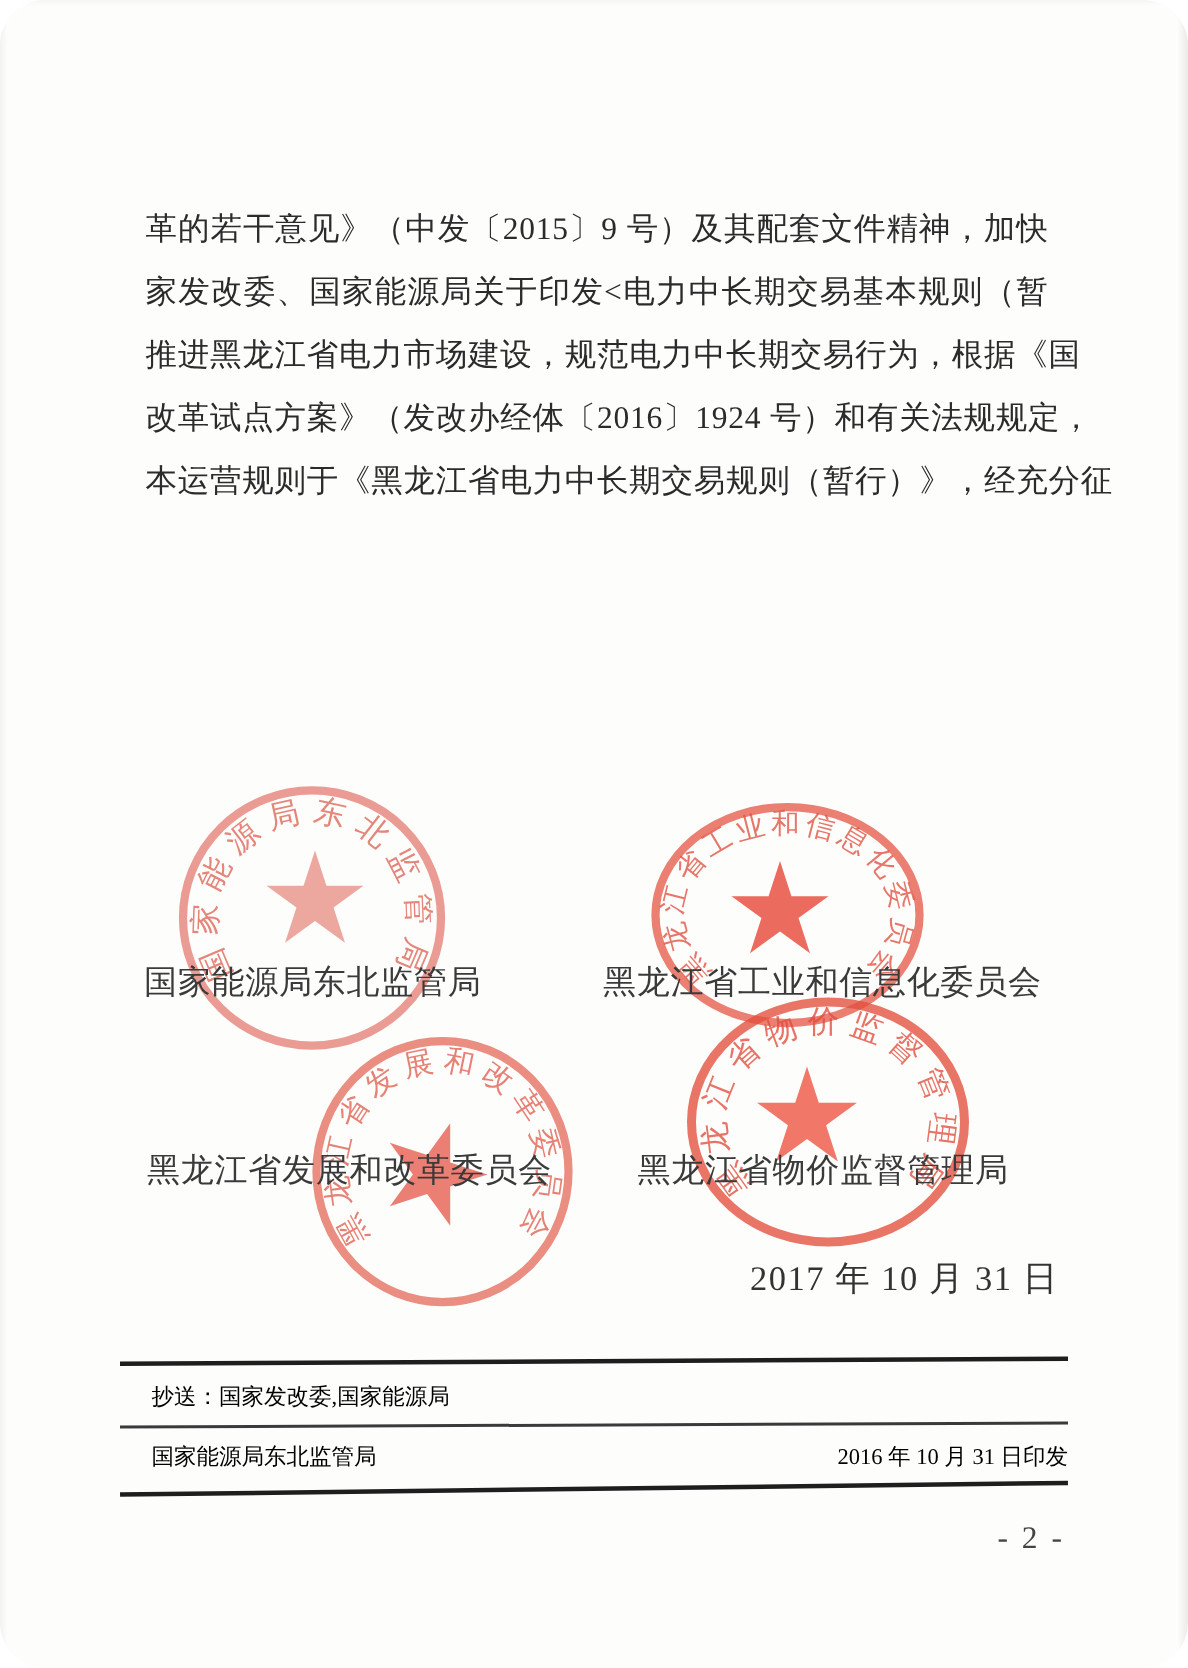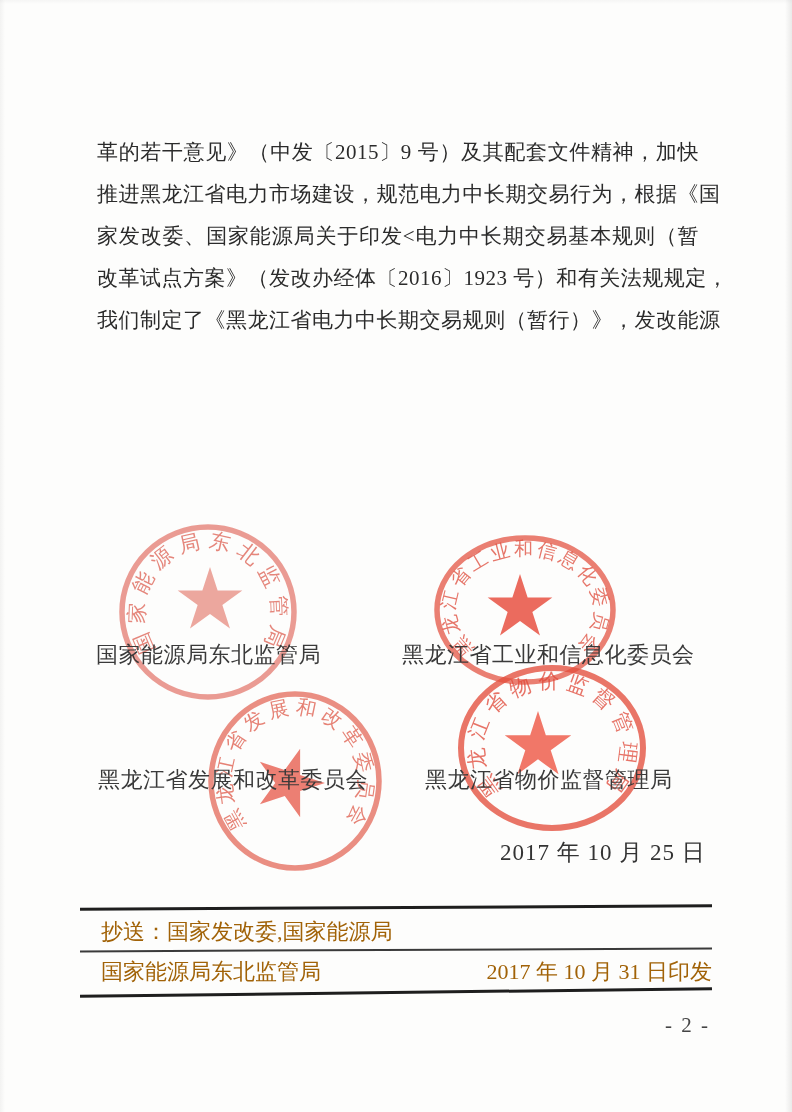--- a/index.html
+++ b/index.html
@@ -4,20 +4,21 @@
 <style>
   html, body { margin: 0; padding: 0; background: #ffffff; }
   .page {
     position: relative;
     width: 792px;
     height: 1112px;
     background: #fdfdfc;
     overflow: hidden;
     font-family: "Liberation Serif", "DejaVu Serif", serif;
     color: #2b2b2b;
+    border-radius: 30px;
   }
   
   .page::before {
     content: "";
     position: absolute; left: 0; top: 0; right: 0; bottom: 0;
     pointer-events: none;
     background:
       linear-gradient(to left,  rgba(190,190,190,0.30), rgba(190,190,190,0) 7px),
       linear-gradient(to right, rgba(205,205,205,0.22), rgba(205,205,205,0) 5px),
       linear-gradient(to bottom, rgba(210,210,210,0.18), rgba(210,210,210,0) 4px);
@@ -63,45 +64,45 @@
 
   .rule {
     position: absolute; left: 80px; width: 632px;
     background: #1e1e1e;
   }
   .rule.thick { height: 3px; }
   .rule.thin  { height: 2px; background: #3a3a3a; }
 
   .footer-row {
     position: absolute; left: 80px; width: 632px;
-    font-size: 22px; line-height: 26px; color: #a16207;
+    font-size: 15px; line-height: 26px; color: #000000;
     white-space: nowrap;
   }
   .footer-row .inner { padding-left: 21px; }
   .issuer-row { display: flex; justify-content: space-between; }
   .issuer-row .left { padding-left: 21px; }
 
   .page-number {
     position: absolute;
     left: 560px; top: 1013px; width: 150px;
     text-align: right;
     font-size: 21px; color: #444; letter-spacing: 2px;
   }
 </style>
 </head>
 <body>
 
 <div class="page">
 
   <div class="body-text">
     <div class="bline">革的若干意见》（中发〔2015〕9 号）及其配套文件精神，加快</div>
+    <div class="bline">家发改委、国家能源局关于印发&lt;电力中长期交易基本规则（暂</div>
     <div class="bline">推进黑龙江省电力市场建设，规范电力中长期交易行为，根据《国</div>
-    <div class="bline">家发改委、国家能源局关于印发&lt;电力中长期交易基本规则（暂</div>
-    <div class="bline">改革试点方案》（发改办经体〔2016〕1923 号）和有关法规规定，</div>
-    <div class="bline">我们制定了《黑龙江省电力中长期交易规则（暂行）》，发改能源</div>
+    <div class="bline">改革试点方案》（发改办经体〔2016〕1924 号）和有关法规规定，</div>
+    <div class="bline">本运营规则于《黑龙江省电力中长期交易规则（暂行）》，经充分征</div>
   </div>
 
 
   <svg class="seal" style="left:108px; top:512px;" width="200" height="200" viewBox="0 0 200 200">
     <ellipse cx="100" cy="100" rx="86" ry="85" fill="none" stroke="rgba(222,96,82,0.62)" stroke-width="5.5"></ellipse>
     <path id="sealArc1" d="M 54.7 145.3 A 64 64 0 1 1 145.3 145.3" fill="none"></path>
     <text font-size="21" fill="rgba(219,88,74,0.72)" letter-spacing="7" font-family="Liberation Serif, serif">
       <textPath href="#sealArc1" startOffset="50%" text-anchor="middle">国家能源局东北监管局</textPath>
     </text>
     <polygon points="0,-1 0.2245,-0.309 0.951,-0.309 0.3633,0.118 0.5878,0.809 0,0.382 -0.5878,0.809 -0.3633,0.118 -0.951,-0.309 -0.2245,-0.309" transform="translate(102,89) scale(34)" fill="rgba(222,96,80,0.55)"></polygon>
@@ -133,32 +134,32 @@
     <path id="sealArc4" d="M 51.2 137.4 A 69 60 0 1 1 148.8 137.4" fill="none"></path>
     <text font-size="21" fill="rgba(224,76,60,0.78)" letter-spacing="6" font-family="Liberation Serif, serif">
       <textPath href="#sealArc4" startOffset="50%" text-anchor="middle">黑龙江省物价监督管理局</textPath>
     </text>
     <polygon points="0,-1 0.2245,-0.309 0.951,-0.309 0.3633,0.118 0.5878,0.809 0,0.382 -0.5878,0.809 -0.3633,0.118 -0.951,-0.309 -0.2245,-0.309" transform="translate(86,93) scale(35)" fill="rgba(238,95,78,0.85)"></polygon>
   </svg>
 
   <div class="org-name" style="left:98px;  top:766px;">黑龙江省发展和改革委员会</div>
   <div class="org-name" style="left:425px; top:766px;">黑龙江省物价监督管理局</div>
 
-  <div class="date-line">2017 年 10 月 25 日</div>
+  <div class="date-line">2017 年 10 月 31 日</div>
 
   <div class="rule thick" style="top:906px; transform:rotate(-0.3deg);"></div>
 
   <div class="footer-row" style="top:919px;">
     <div class="inner">抄送：国家发改委,国家能源局</div>
   </div>
 
   <div class="rule thin" style="top:949px; transform:rotate(-0.25deg);"></div>
 
   <div class="footer-row issuer-row" style="top:959px;">
     <span class="left">国家能源局东北监管局</span>
-    <span class="right">2017 年 10 月 31 日印发</span>
+    <span class="right">2016 年 10 月 31 日印发</span>
   </div>
 
   <div class="rule thick" style="top:991px; transform:rotate(-0.7deg);"></div>
 
   <div class="page-number">- 2 -</div>
 
 </div>
 
 </body></html>

